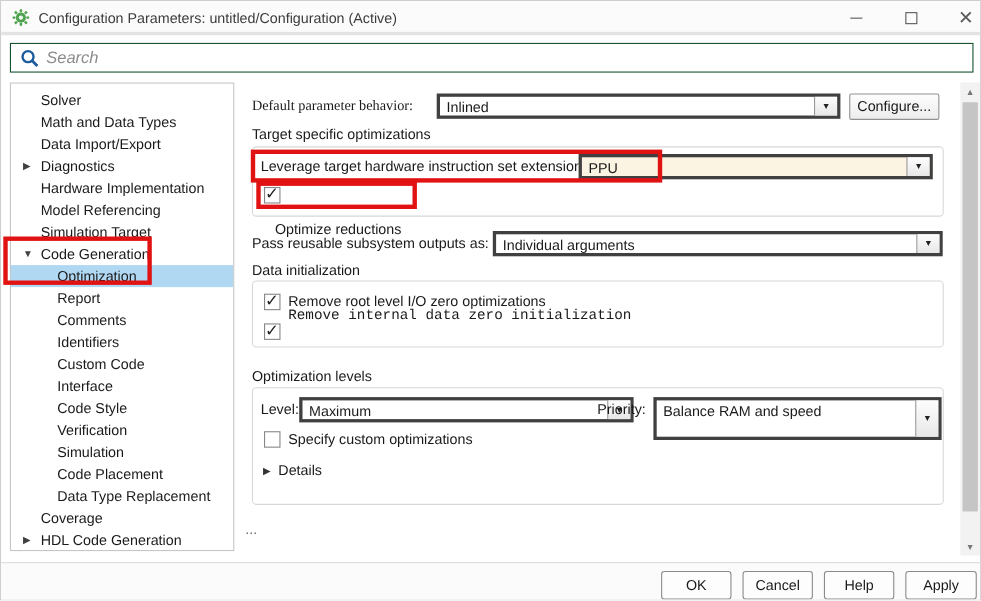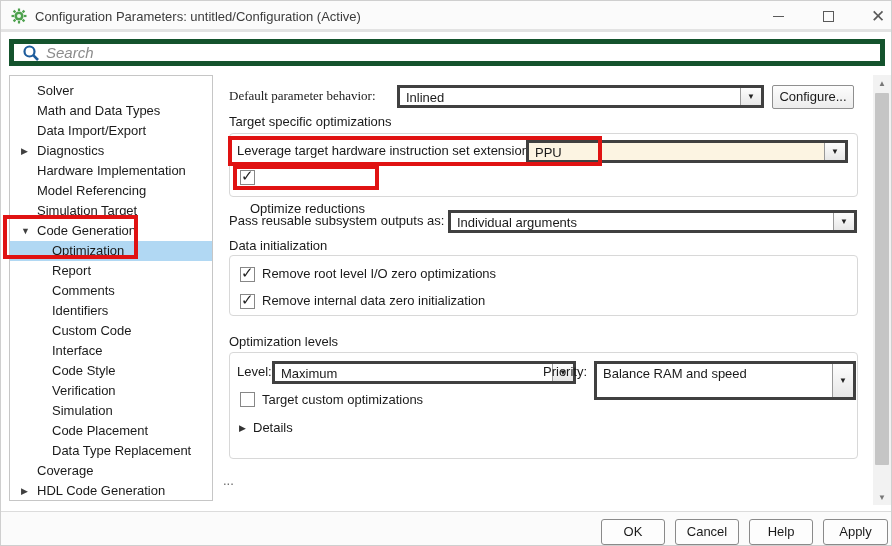--- a/index.html
+++ b/index.html
@@ -10,21 +10,21 @@
   
   .titlebar { position:absolute; left:0; top:0; width:892px; height:31px; background:#fbfbfb; border-bottom:3px solid #e3e3e3; }
   .app-icon { position:absolute; left:10px; top:7px; width:16px; height:16px; }
   .title-text { position:absolute; left:34px; top:8px; font-size:13px; color:#3c3c3c; white-space:nowrap; }
   .winbtn { position:absolute; top:3px; width:34px; height:25px; display:flex; align-items:center; justify-content:center; color:#5a5a5a; cursor:default; }
   .winbtn.min { left:760px; } .winbtn.max { left:810px; } .winbtn.close { left:860px; font-size:17px; font-weight:400; }
   .min-glyph { width:11px; height:0; border-top:1px solid #5a5a5a; }
   .max-glyph { width:11px; height:11px; border:1px solid #5a5a5a; background:transparent; }
 
   
-  .searchbox { position:absolute; left:8px; top:38px; width:876px; height:27px; border:5px solid #14532d; background:#fff; display:flex; align-items:center; }
+  .searchbox { position:absolute; left:8px; top:38px; width:876px; height:27px; border:1px solid #14532d; background:#fff; display:flex; align-items:center; }
   .search-icon { width:18px; height:18px; margin:0 6px 0 8px; flex:0 0 auto; }
   .searchbox input { flex:1; border:none; outline:none; font-family:"Liberation Sans", sans-serif; font-size:15px; font-style:italic; color:#444; background:transparent; height:100%; }
   .searchbox input::placeholder { color:#8c8c8c; font-style:italic; opacity:1; }
 
   
   .sidebar { position:absolute; left:8px; top:74px; width:204px; height:426px; border:1px solid #c6c6c6; background:#fff; padding-top:5px; overflow:hidden; }
   .trow { position:relative; height:20px; line-height:20px; font-size:13px; white-space:nowrap; cursor:default; }
   .trow .tl { display:inline-block; }
   .lvl0 { padding-left:27px; }
   .lvl1 { padding-left:42px; }
@@ -155,36 +155,36 @@
 
   <div class="sectitle" style="left:228px; top:236px;">Data initialization</div>
   <div class="groupbox" style="left:228px; top:254px; width:629px; height:61px;"></div>
   <span class="cb checked" style="left:239px; top:266px;">
       <span class="check">✓</span>
     </span>
   <div class="cblabel" style="left:261px; top:263px;">Remove root level I/O zero optimizations</div>
   <span class="cb checked" style="left:239px; top:293px;">
       <span class="check">✓</span>
     </span>
-  <div class="cblabel" style="left:261px; top:290px;">Remove internal data zero initialization</div>
+  <div class="cblabel" style="left:261px; top:276px;font-family:Liberation Mono, monospace;">Remove internal data zero initialization</div>
 
   <div class="sectitle" style="left:228px; top:332px;">Optimization levels</div>
   <div class="groupbox" style="left:228px; top:351px; width:629px; height:107px;"></div>
   <div class="alabel" style="left:236px; top:360px;">Level:</div>
   <div class="combo" style="left:271px; top:360px; width:304px; height:23px;justify-content:space-between;">
     <span class="cval">Maximum</span>
     <span class="carw">▼</span>
   </div>
   <div class="alabel" style="left:542px; top:360px;">Priority:</div>
   <div class="combo" style="left:593px; top:360px; width:262px; height:39px;">
     <span class="cval">Balance RAM and speed</span>
     <span class="carw">▼</span>
   </div>
   <span class="cb" style="left:239px; top:391px;"></span>
-  <div class="cblabel" style="left:261px; top:389px;">Target custom optimizations</div>
+  <div class="cblabel" style="left:261px; top:389px;">Specify custom optimizations</div>
   <span class="details-arrow" style="left:238px; top:422px;">▶</span>
   <div class="cblabel" style="left:252px; top:417px;">Details</div>
 
   <div class="ellipsis" style="left:222px; top:472px;">...</div>
 
   <div class="vscroll">
     <div class="vs-up">▲</div>
     <div class="vs-thumb"></div>
     <div class="vs-down">▼</div>
   </div>

